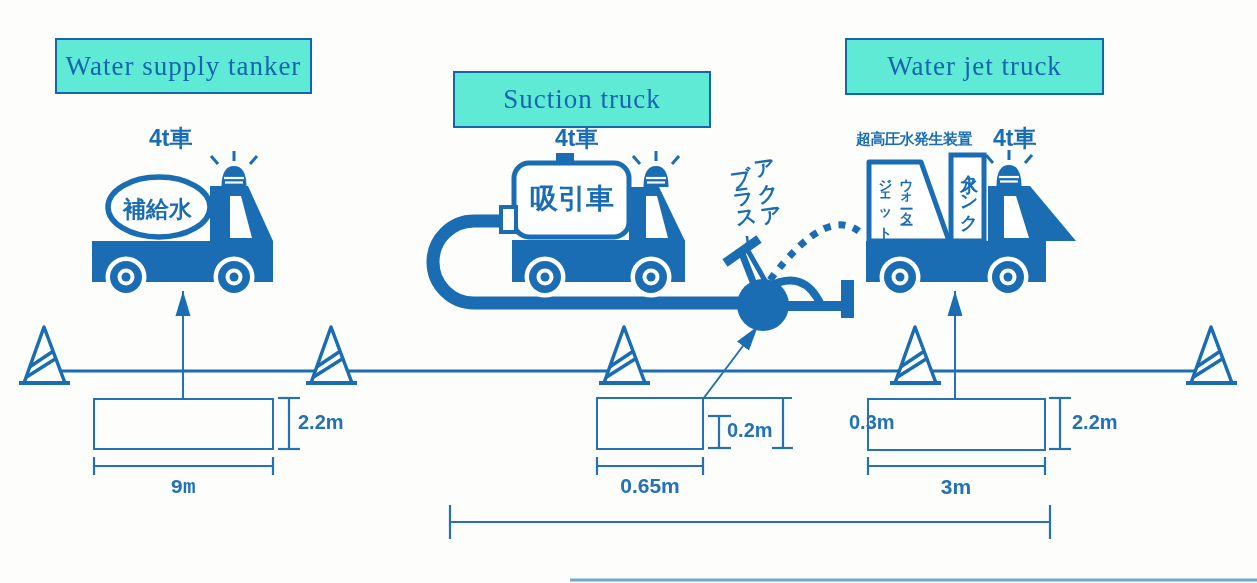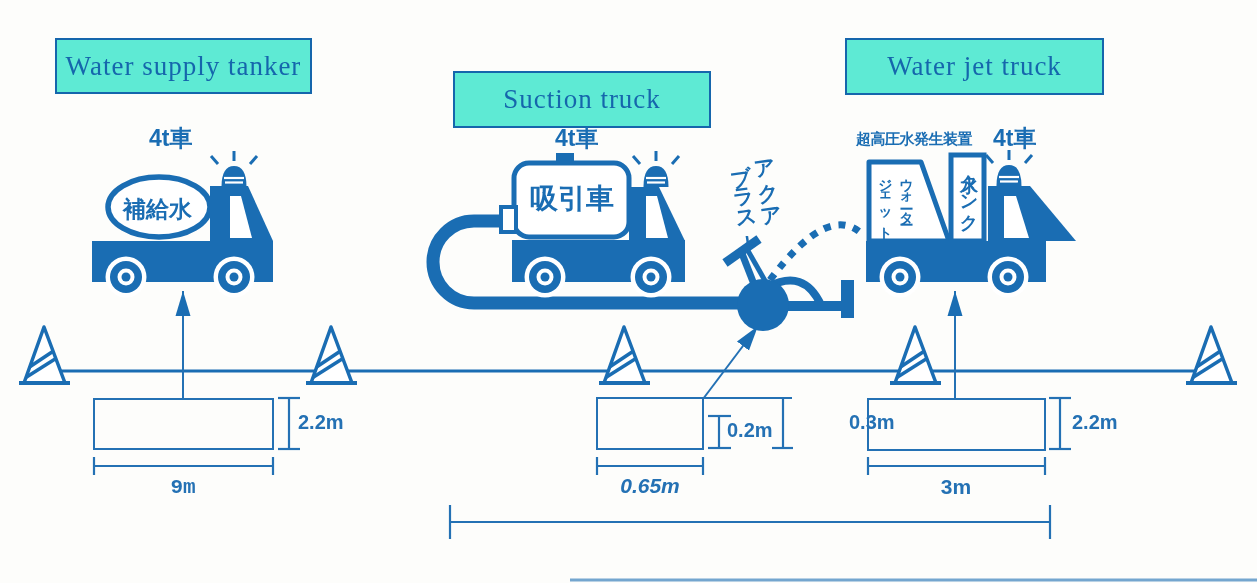--- a/index.html
+++ b/index.html
@@ -185,16 +185,16 @@
   <div class="jp" style="left:856px;top:130px;font-size:15px;letter-spacing:-0.5px;text-align:center;">超高圧水発生装置</div>
   <div class="jp" style="left:993px;top:123px;font-size:23px;">4t車</div>
   <div class="vtext" style="left:875px;top:169px;height:78px;font-size:14px;line-height:21px;">ウォーター
 ジェット</div>
   <div class="vtext" style="left:957px;top:161px;height:80px;font-size:18px;line-height:24px;">水タンク</div>
 
   <div class="t" style="left:298px;top:411px;">2.2m</div>
   <div class="t ctr" style="left:143px;top:476px;width:80px;font-size:21px;font-family:Liberation Mono, monospace;">9m</div>
   <div class="t" style="left:727px;top:419px;">0.2m</div>
   <div class="t" style="left:837px;top:411px;margin-left:12px;">0.3m</div>
-  <div class="t ctr" style="left:600px;top:474px;width:100px;font-size:21px;font-style:italic;">0.65m</div>
+  <div class="t ctr" style="left:600px;top:474px;width:100px;font-size:21px;">0.65m</div>
   <div class="t" style="left:1072px;top:411px;">2.2m</div>
   <div class="t ctr" style="left:916px;top:475px;width:80px;font-size:21px;">3m</div>
 </div>
 
 </body></html>

